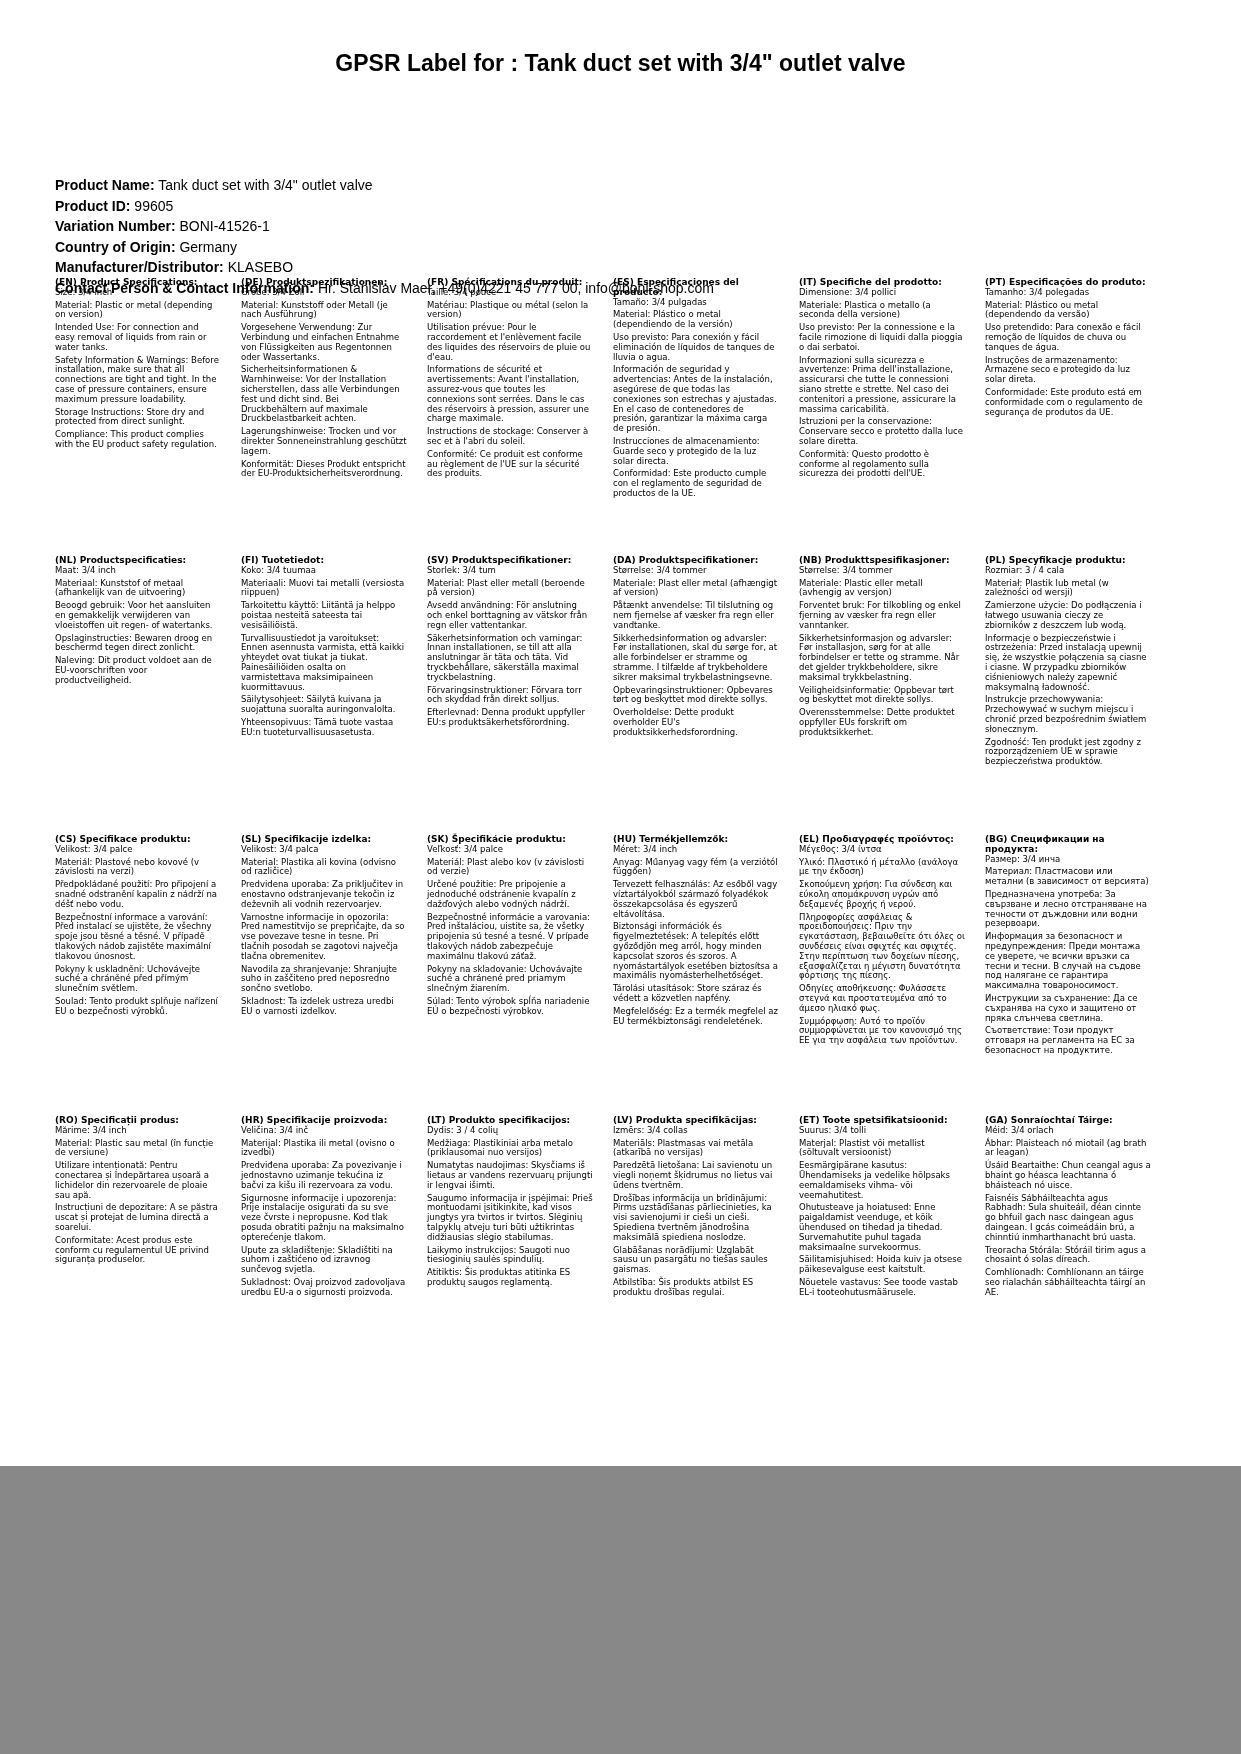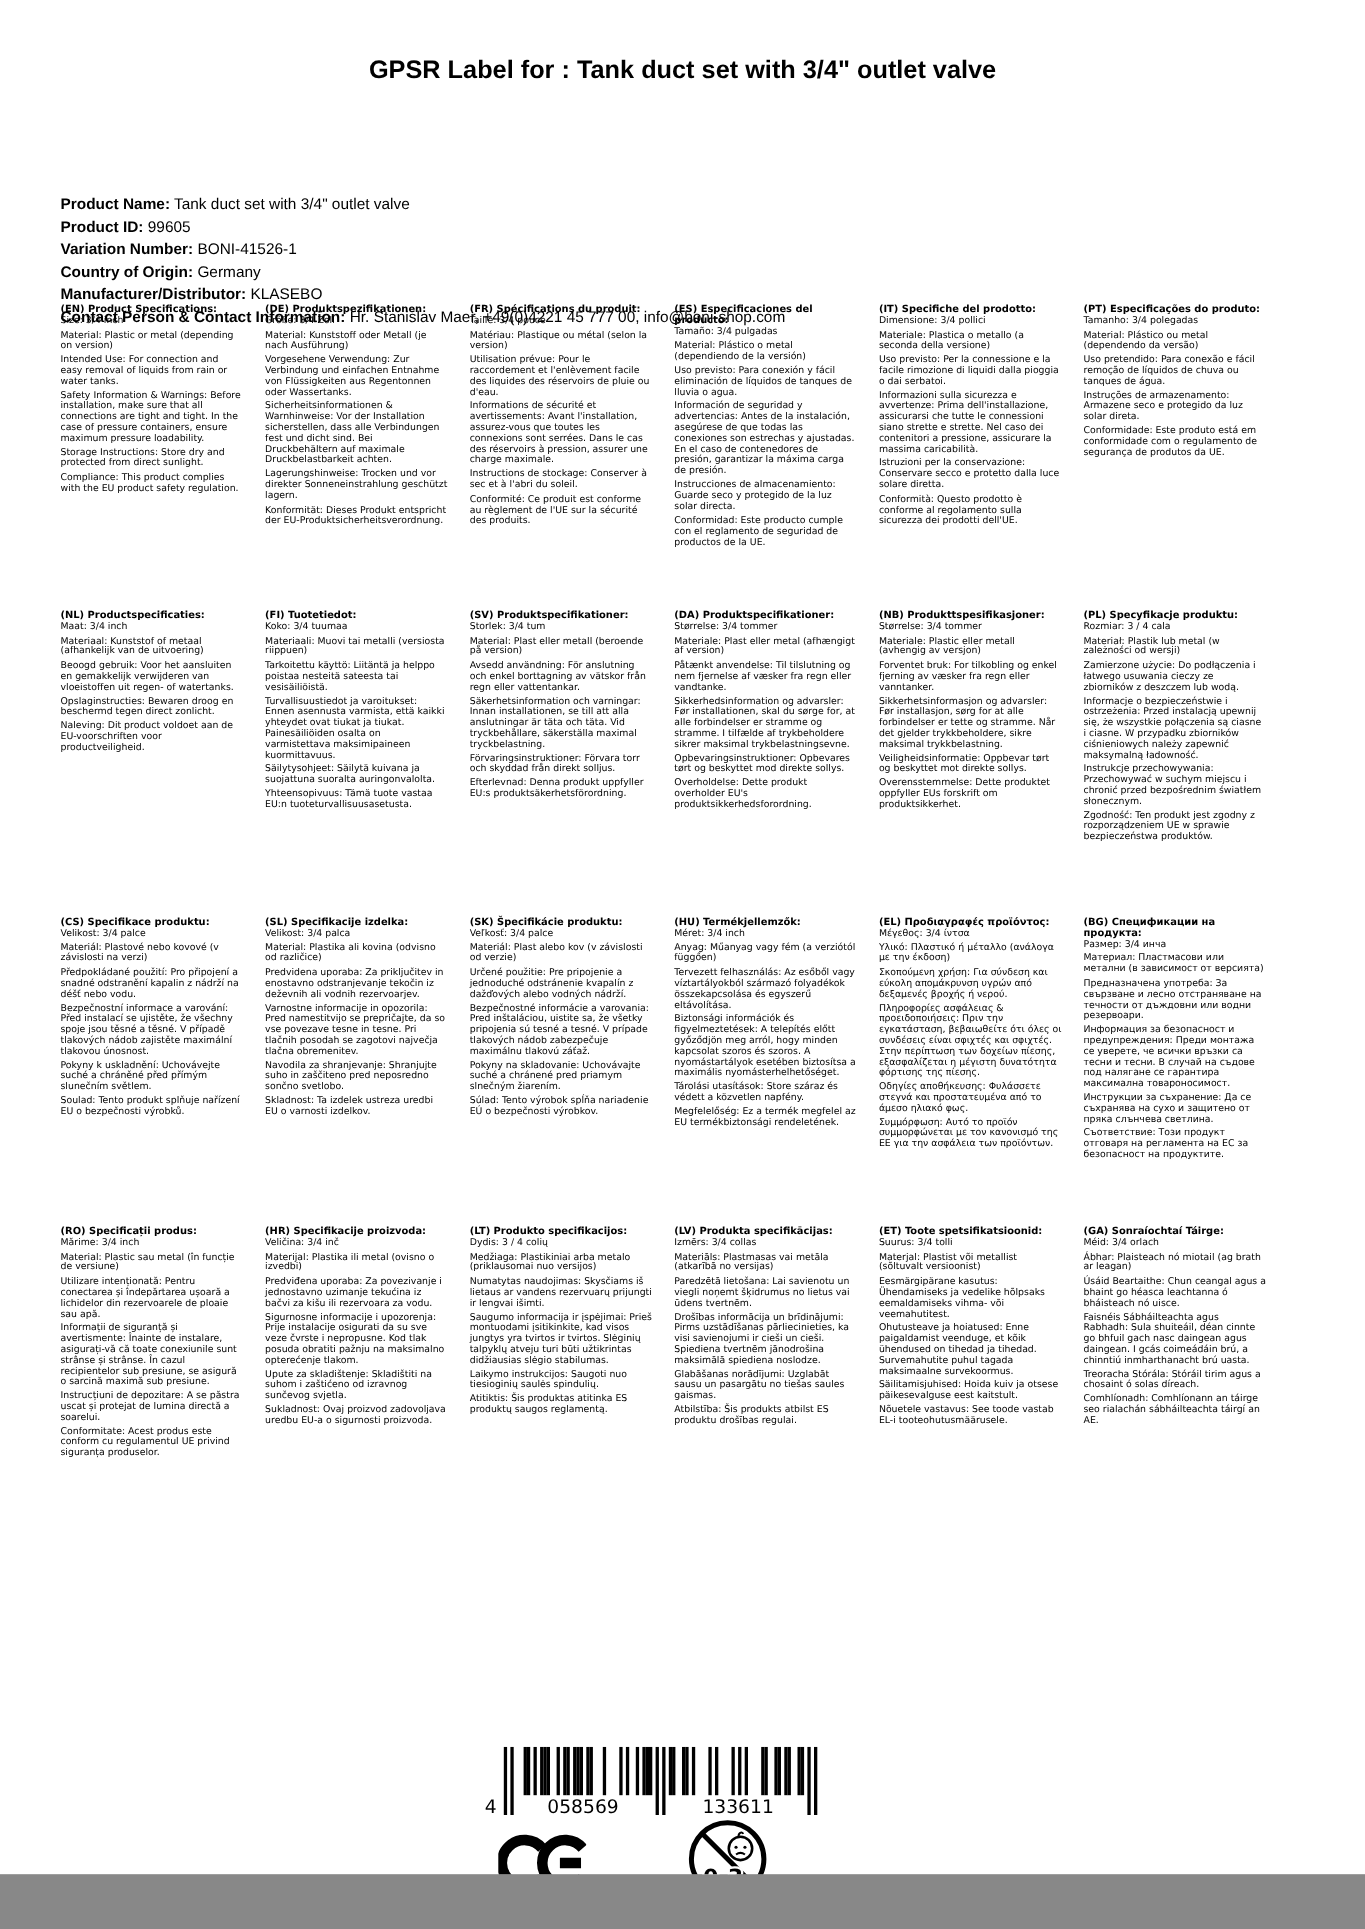--- a/index.html
+++ b/index.html
@@ -1,16 +1,16 @@
 <!DOCTYPE html>
 <html><head>
 <meta charset="utf-8">
 <style>
   html,body{margin:0;padding:0;background:#888;}
-  .page{position:relative;width:1241px;height:1704px;background:#ffffff;margin:0 auto;
+  .page{position:relative;width:1241px;height:1466px;background:#ffffff;margin:0 auto;
         font-family:"DejaVu Sans",sans-serif;color:#000;overflow:hidden;}
   .title{position:absolute;top:50px;left:0;width:100%;text-align:center;
          font-family:"Liberation Sans",sans-serif;font-weight:bold;font-size:23px;}
   .meta{position:absolute;top:130px;left:55px;width:1100px;
         font-family:"Liberation Sans",sans-serif;font-size:14px;line-height:20.5px;margin-top:45px;}
   .meta .ml{font-weight:bold;}
   .grid{position:absolute;left:55px;top:278px;display:grid;
         grid-template-columns:repeat(6,166px);column-gap:20px;
         grid-template-rows:278px 279px 281px auto;}
   .block{font-size:8.5px;line-height:9.8px;}
@@ -194,21 +194,20 @@
         <p>Предназначена употреба: За свързване и лесно отстраняване на течности от дъждовни или водни резервоари.</p>
         <p>Информация за безопасност и предупреждения: Преди монтажа се уверете, че всички връзки са тесни и тесни. В случай на съдове под налягане се гарантира максимална товароносимост.</p>
         <p>Инструкции за съхранение: Да се съхранява на сухо и защитено от пряка слънчева светлина.</p>
         <p>Съответствие: Този продукт отговаря на регламента на ЕС за безопасност на продуктите.</p>
       </div>
       <div class="block">
         <div class="bh">(RO) Specificații produs:</div>
         <p>Mărime: 3/4 inch</p>
         <p>Material: Plastic sau metal (în funcție de versiune)</p>
         <p>Utilizare intenționată: Pentru conectarea și îndepărtarea ușoară a lichidelor din rezervoarele de ploaie sau apă.</p>
-        <p>Informații de siguranță și avertismente: Înainte de instalare, asigurați-vă că toate conexiunile sunt strânse și strânse. În cazul recipientelor sub presiune, se asigură o sarcină maximă sub presiune.</p>
         <p>Instrucțiuni de depozitare: A se păstra uscat și protejat de lumina directă a soarelui.</p>
         <p>Conformitate: Acest produs este conform cu regulamentul UE privind siguranța produselor.</p>
       </div>
       <div class="block">
         <div class="bh">(HR) Specifikacije proizvoda:</div>
         <p>Veličina: 3/4 inč</p>
         <p>Materijal: Plastika ili metal (ovisno o izvedbi)</p>
         <p>Predviđena uporaba: Za povezivanje i jednostavno uzimanje tekućina iz bačvi za kišu ili rezervoara za vodu.</p>
         <p>Sigurnosne informacije i upozorenja: Prije instalacije osigurati da su sve veze čvrste i nepropusne. Kod tlak posuda obratiti pažnju na maksimalno opterećenje tlakom.</p>
         <p>Upute za skladištenje: Skladištiti na suhom i zaštićeno od izravnog sunčevog svjetla.</p>

